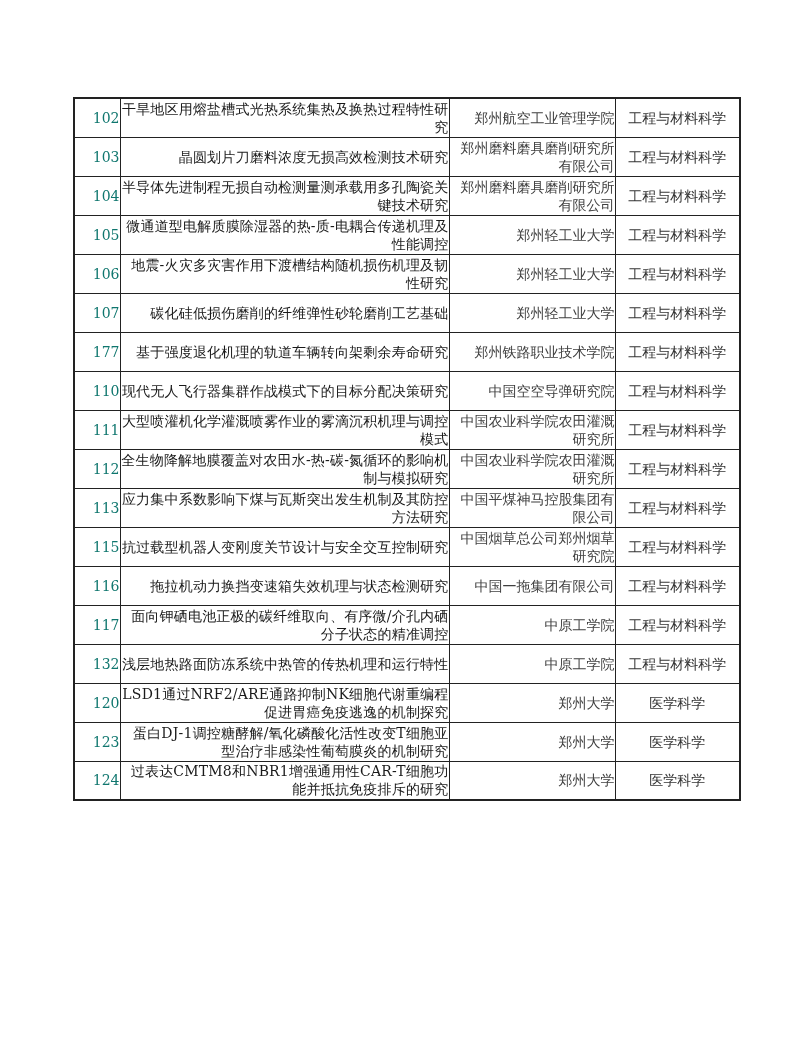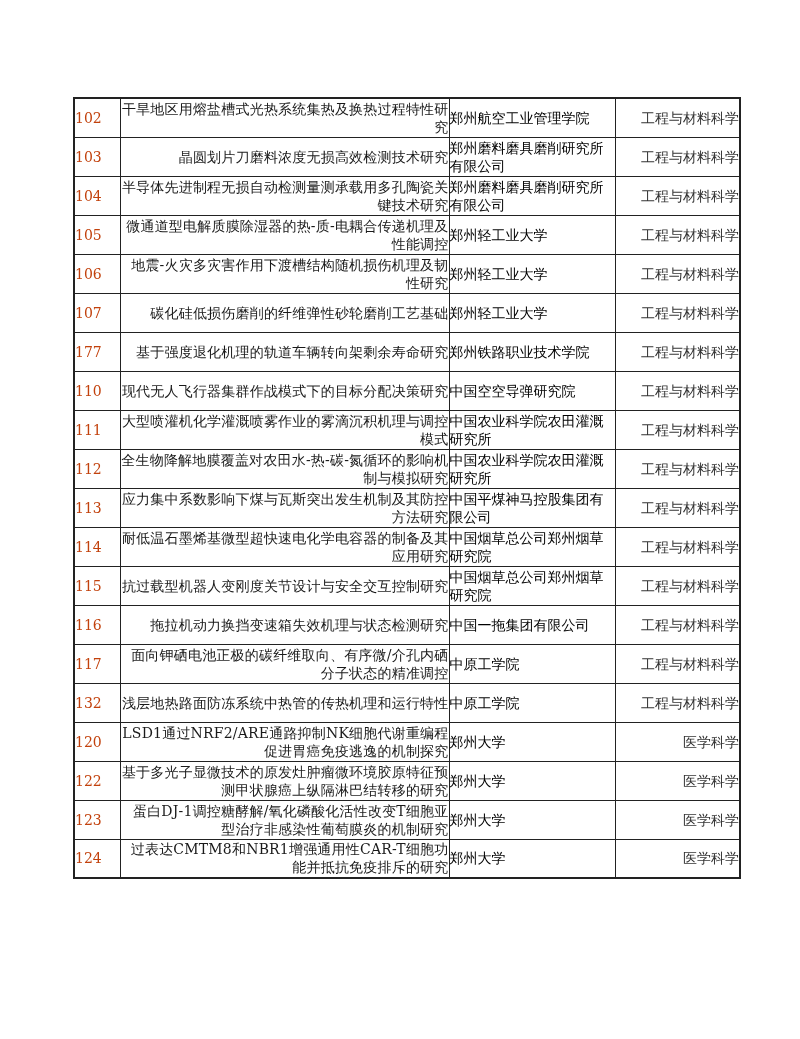--- a/index.html
+++ b/index.html
@@ -13,24 +13,24 @@
   }
   table.list td {
     border: 1px solid #222;
     height: 39px; padding: 0; box-sizing: border-box;
     font-size: 14px; line-height: 18px; vertical-align: middle;
   }
   col.c-no { width: 46px; }
   col.c-title { width: 329px; }
   col.c-org { width: 166px; }
   col.c-field { width: 125px; }
-  td.no { text-align: left; font-size: 14px; color: #c2410c; }
+  td.no { text-align: right; font-size: 14px; color: #0f766e; }
   td.title { text-align: right; padding-left: 4px; padding-right: 2px; letter-spacing: 0.2px; }
-  td.org { text-align: left; padding: 0 3px; color: #000000; }
-  td.field { text-align: right; color: #333; }
+  td.org { text-align: right; padding: 0 3px; color: #404040; }
+  td.field { text-align: center; color: #333; }
 </style>
 </head>
 <body>
 
 <div class="page">
   <table class="list">
     <colgroup>
       <col class="c-no">
         <col class="c-title">
         <col class="c-org">
@@ -98,26 +98,20 @@
           <td class="org">中国农业科学院农田灌溉研究所</td>
           <td class="field">工程与材料科学</td>
         </tr>
       <tr>
           <td class="no">113</td>
           <td class="title">应力集中系数影响下煤与瓦斯突出发生机制及其防控方法研究</td>
           <td class="org">中国平煤神马控股集团有限公司</td>
           <td class="field">工程与材料科学</td>
         </tr>
       <tr>
-          <td class="no">114</td>
-          <td class="title">耐低温石墨烯基微型超快速电化学电容器的制备及其应用研究</td>
-          <td class="org">中国烟草总公司郑州烟草研究院</td>
-          <td class="field">工程与材料科学</td>
-        </tr>
-      <tr>
           <td class="no">115</td>
           <td class="title">抗过载型机器人变刚度关节设计与安全交互控制研究</td>
           <td class="org">中国烟草总公司郑州烟草研究院</td>
           <td class="field">工程与材料科学</td>
         </tr>
       <tr>
           <td class="no">116</td>
           <td class="title">拖拉机动力换挡变速箱失效机理与状态检测研究</td>
           <td class="org">中国一拖集团有限公司</td>
           <td class="field">工程与材料科学</td>
@@ -134,26 +128,20 @@
           <td class="org">中原工学院</td>
           <td class="field">工程与材料科学</td>
         </tr>
       <tr>
           <td class="no">120</td>
           <td class="title">LSD1通过NRF2/ARE通路抑制NK细胞代谢重编程促进胃癌免疫逃逸的机制探究</td>
           <td class="org">郑州大学</td>
           <td class="field">医学科学</td>
         </tr>
       <tr>
-          <td class="no">122</td>
-          <td class="title">基于多光子显微技术的原发灶肿瘤微环境胶原特征预测甲状腺癌上纵隔淋巴结转移的研究</td>
-          <td class="org">郑州大学</td>
-          <td class="field">医学科学</td>
-        </tr>
-      <tr>
           <td class="no">123</td>
           <td class="title">蛋白DJ-1调控糖酵解/氧化磷酸化活性改变T细胞亚型治疗非感染性葡萄膜炎的机制研究</td>
           <td class="org">郑州大学</td>
           <td class="field">医学科学</td>
         </tr>
       <tr>
           <td class="no">124</td>
           <td class="title">过表达CMTM8和NBR1增强通用性CAR-T细胞功能并抵抗免疫排斥的研究</td>
           <td class="org">郑州大学</td>
           <td class="field">医学科学</td>

